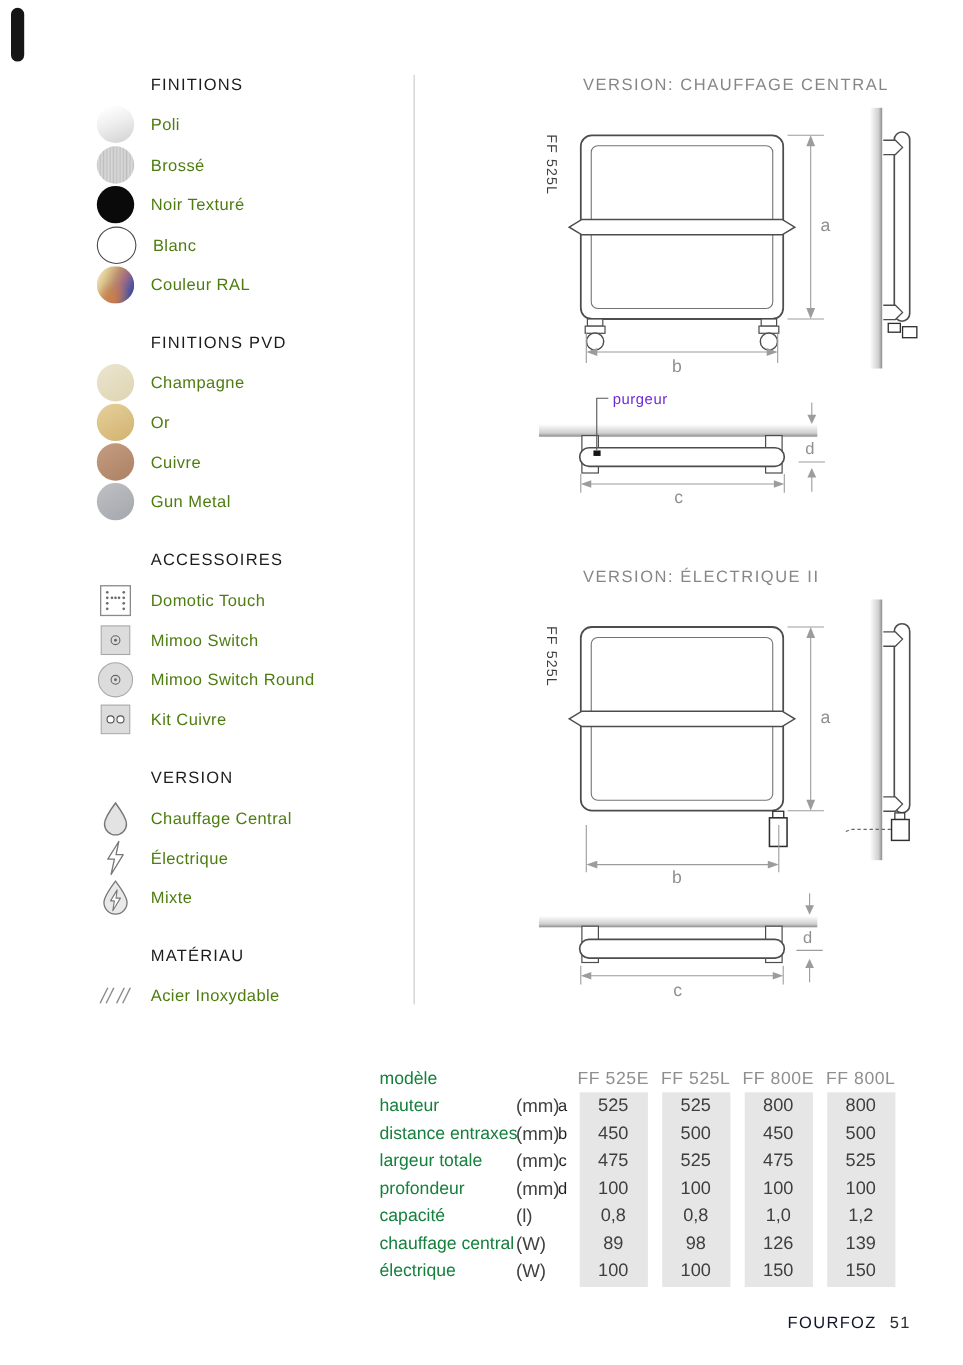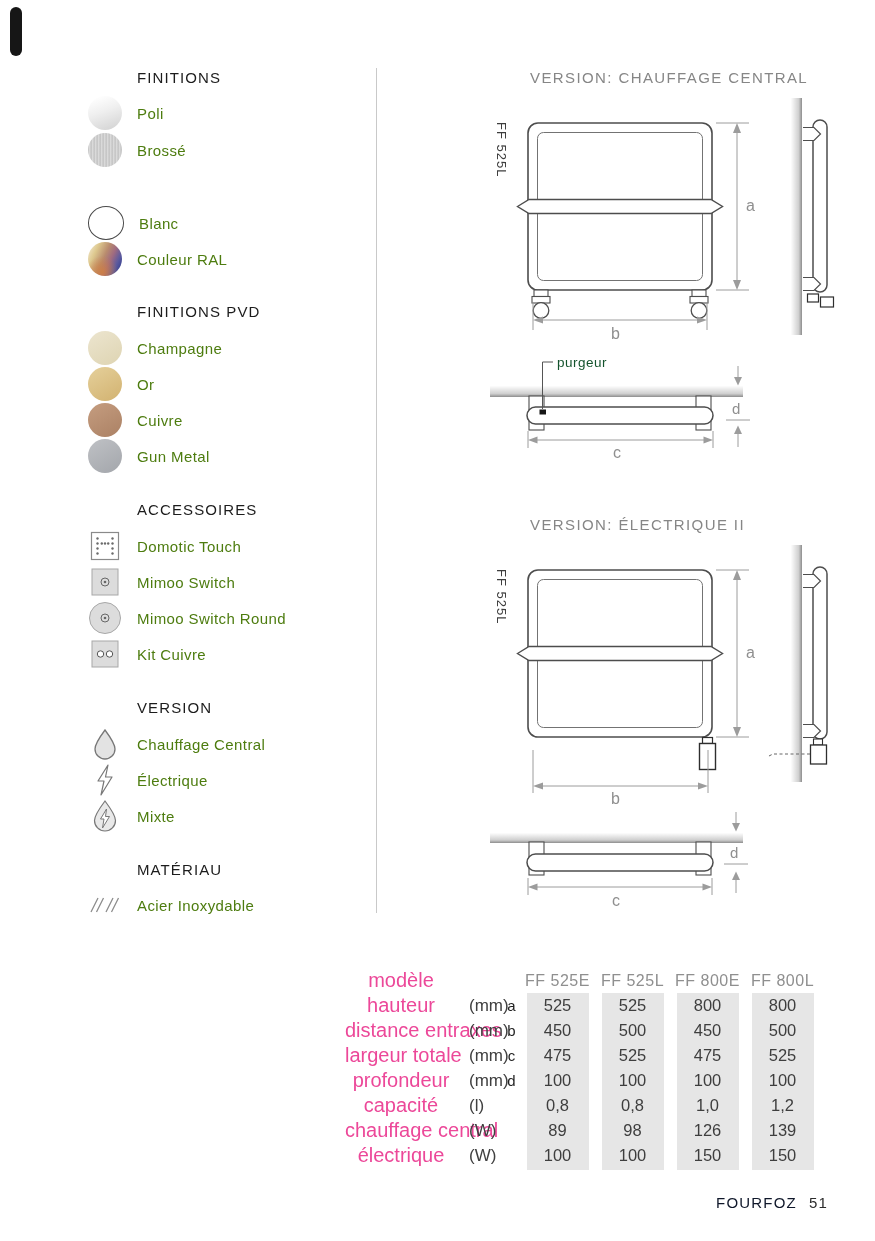--- a/index.html
+++ b/index.html
@@ -24,26 +24,26 @@
   .sw-champagne{background:linear-gradient(150deg,#ece5cf,#ded4b2);}
   .sw-or{background:linear-gradient(150deg,#e5d09b,#d2b270);}
   .sw-cuivre{background:linear-gradient(150deg,#c59d80,#ab8164);}
   .sw-gunmetal{background:linear-gradient(150deg,#bfc1c5,#a3a6ab);}
 
   .linework{position:absolute;left:0;top:0;}
 
   .dtitle{position:absolute;font-size:15px;color:#868686;letter-spacing:1.4px;white-space:nowrap;}
   .vlabel{position:absolute;writing-mode:vertical-rl;font-size:13px;color:#3e3e3e;letter-spacing:1px;white-space:nowrap;}
   .dim{position:absolute;font-size:16px;color:#8f8f8f;}
-  .purgeur{position:absolute;font-size:13.5px;color:#14532d;letter-spacing:0.5px;}
+  .purgeur{position:absolute;font-size:13.5px;color:#6d28d9;letter-spacing:0.5px;}
 
   .band{position:absolute;top:993px;width:62px;height:177px;background:#e6e6e6;}
   .spec{position:absolute;left:345px;top:968px;display:grid;grid-template-columns:112px 10px 36px 17px 75px 75px 75px 75px;grid-auto-rows:25px;}
   .spec i{display:block;}
-  .c-label{text-align:center;color:#ec4899;font-size:20px;line-height:25px;white-space:nowrap;}
+  .c-label{text-align:left;color:#15803d;font-size:16px;line-height:25px;white-space:nowrap;}
   .c-unit{padding-left:2px;color:#404040;font-size:17px;line-height:25px;}
   .c-letter{text-align:center;color:#1f1f1f;font-size:15px;line-height:25px;}
   .c-val{text-align:center;color:#3e3e3e;font-size:16.5px;line-height:25px;}
   .c-model{text-align:center;color:#8f8f8f;font-size:16px;line-height:25px;letter-spacing:0.5px;white-space:nowrap;}
 
   .footer{position:absolute;top:1194px;left:560px;width:268px;text-align:right;font-size:15px;letter-spacing:1.2px;white-space:nowrap;}
   .footer .brand{color:#0f172a;}
   .footer .pnum{color:#2b2b2b;margin-left:12px;}
 </style>
 </head>
@@ -162,20 +162,24 @@
   <div class="divider"></div>
 
   <div class="shead" style="top:69px">FINITIONS</div>
   <div class="row" style="top:95px">
     <span class="swatch sw-poli"></span>
     <span class="ilabel">Poli</span>
   </div>
   <div class="row" style="top:132px">
     <span class="swatch sw-brosse"></span>
     <span class="ilabel">Brossé</span>
+  </div>
+  <div class="row" style="top:168px">
+    <span class="swatch sw-noir"></span>
+    <span class="ilabel">Noir Texturé</span>
   </div>
   <div class="row" style="top:241px">
     <span class="swatch sw-ral"></span>
     <span class="ilabel">Couleur RAL</span>
   </div>
   <div class="row" style="top:205px">
     <span class="swatch sw-blanc"></span>
     <span class="ilabel">Blanc</span>
   </div>
 

